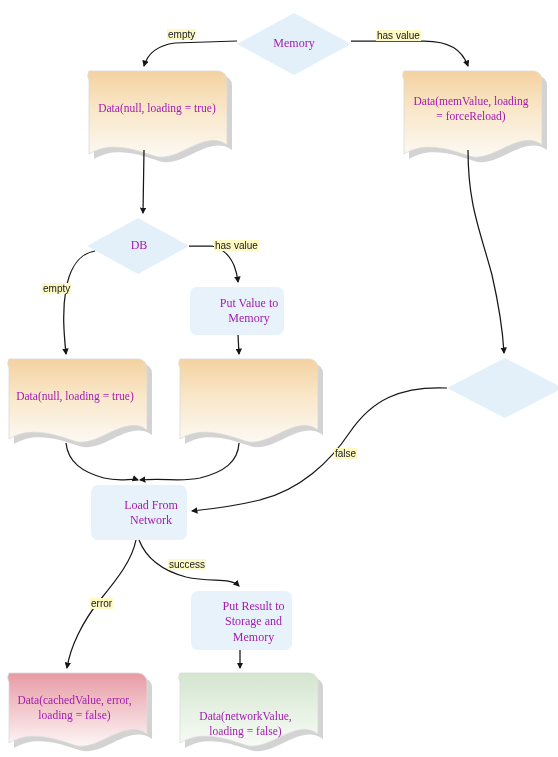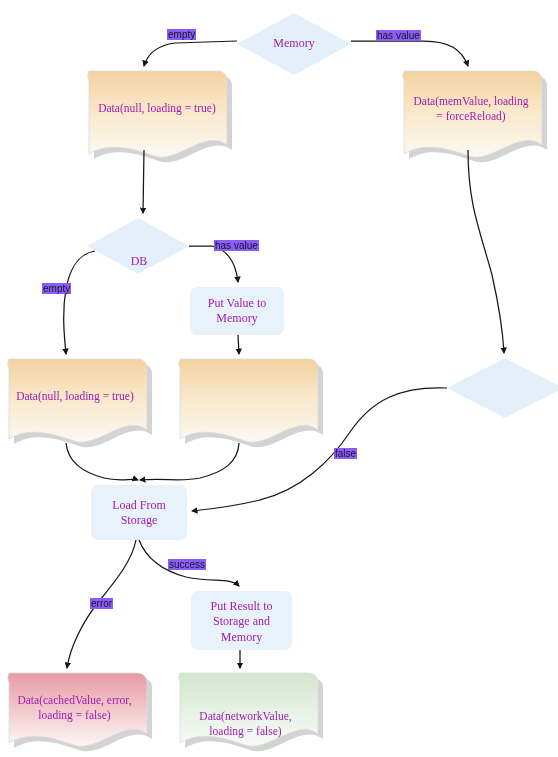--- a/index.html
+++ b/index.html
@@ -17,29 +17,29 @@
     position:absolute;
     display:flex;align-items:center;justify-content:center;
     text-align:center;
     font-family:"Liberation Serif", serif;
     color:#a21caf;
     pointer-events:none;
     line-height:1.28;
     white-space:pre-line;
   }
   .doc-label{font-size:11.5px;}
-  .proc-label{font-size:12px;}
+  .proc-label{font-size:12px;padding-left:12px;}
   .dec-label{font-size:12px;}
 
   .edge-label{
     position:absolute;
     font-family:"Liberation Sans", sans-serif;
     font-size:10px;
     color:#14181f;
-    background:#8b5cf6;
+    background:#fef9c3;
     padding:0 1px;
     white-space:nowrap;
   }
 </style>
 </head>
 <body>
 
 <div id="canvas">
 
   <svg class="layer" viewBox="0 0 558 757">
@@ -121,31 +121,31 @@
     </g>
   </svg>
 
   <div class="node-label dec-label" style="left:237px;top:28px;width:114px;height:32px;">Memory</div>
 
   <div class="node-label doc-label" style="left:92px;top:92px;width:130px;height:32px;">Data(null, loading = true)</div>
 
   <div class="node-label doc-label" style="left:405px;top:90px;width:132px;height:38px;">Data(memValue, loading
 = forceReload)</div>
 
-  <div class="node-label dec-label" style="left:108px;top:234px;width:62px;height:24px;margin-top:16px;">DB</div>
+  <div class="node-label dec-label" style="left:108px;top:234px;width:62px;height:24px;">DB</div>
 
   <div class="node-label proc-label" style="left:190px;top:294px;width:94px;height:34px;">Put Value to
 Memory</div>
 
   <div class="node-label doc-label" style="left:10px;top:380px;width:130px;height:32px;">Data(null, loading = true)</div>
 
 
 
   <div class="node-label proc-label" style="left:91px;top:494px;width:96px;height:38px;">Load From
-Storage</div>
+Network</div>
 
   <div class="node-label proc-label" style="left:191px;top:598px;width:101px;height:48px;">Put Result to
 Storage and
 Memory</div>
 
   <div class="node-label doc-label" style="left:9px;top:690px;width:131px;height:36px;">Data(cachedValue, error,
 loading = false)</div>
 
   <div class="node-label doc-label" style="left:180px;top:690px;width:131px;height:36px;margin-top:16px;">Data(networkValue,
 loading = false)</div>

